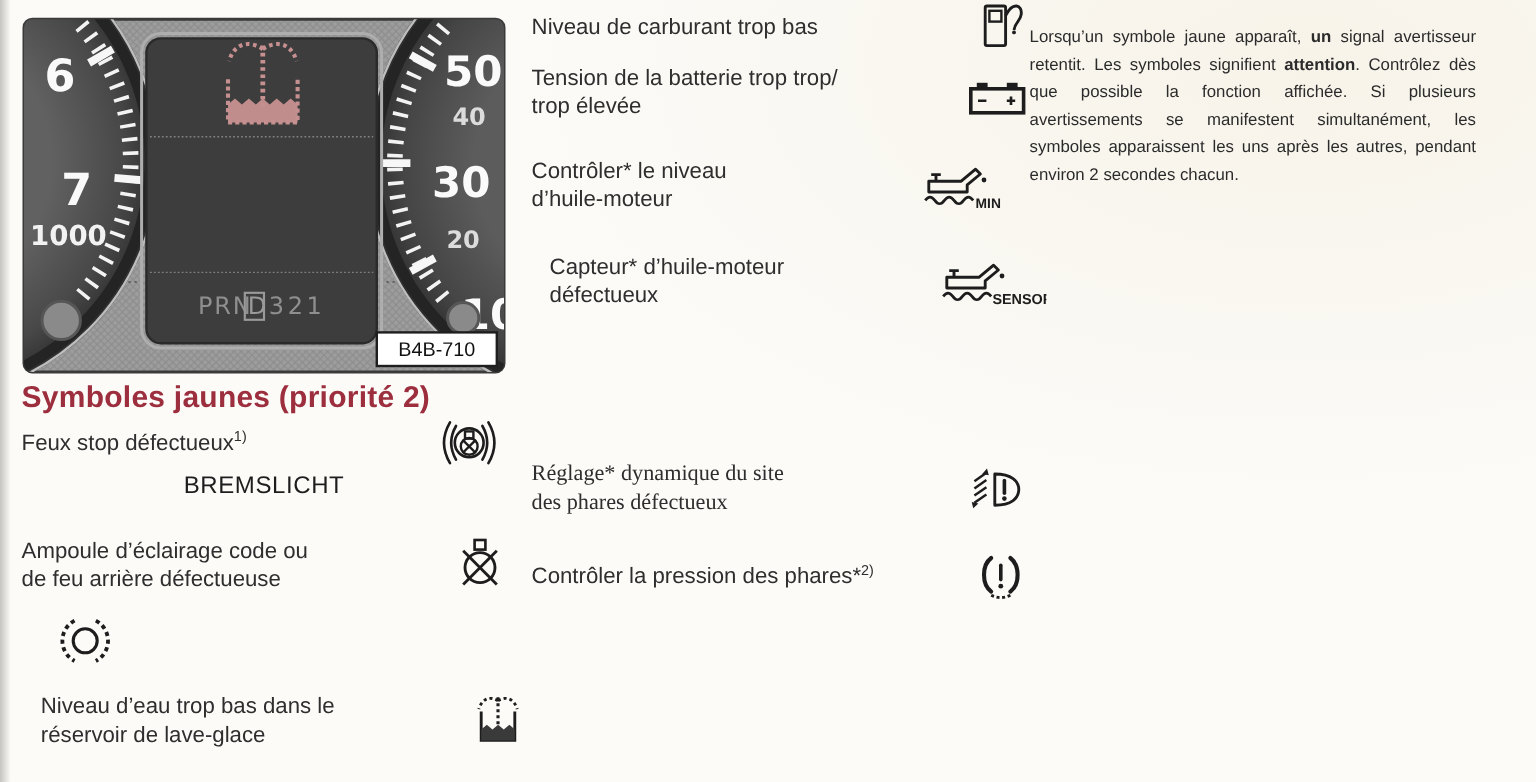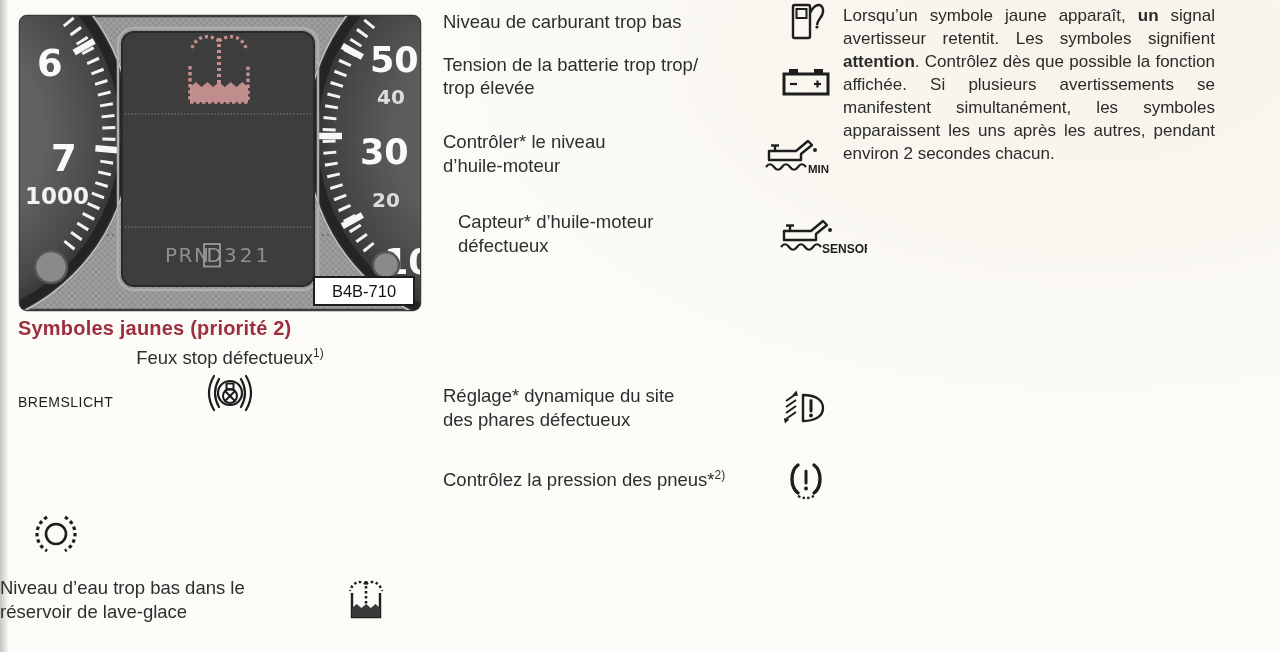--- a/index.html
+++ b/index.html
@@ -6,26 +6,26 @@
   body{font-family:"Liberation Sans", sans-serif; background:#e8e8e4;}
   .page{position:relative;width:1280px;height:652px;overflow:hidden;
         background:radial-gradient(ellipse at 85% 8%, #f7f3e9 0%, rgba(247,243,233,0) 45%), #fcfbf8;}
   .page::before{content:"";position:absolute;left:0;top:0;bottom:0;width:9px;
         background:linear-gradient(90deg, rgba(55,55,50,.28), rgba(55,55,50,0));}
   .abs{position:absolute;}
   .row{position:absolute;display:flex;align-items:center;}
   .row-text{flex:1;font-size:18.5px;line-height:23.5px;color:#2e2e2e;}
   .pre{white-space:pre-line;}
   sup.fn{font-size:12px;vertical-align:super;line-height:0;color:#2e2e2e;}
-  .row-icon{display:flex;justify-content:center;align-items:center;position:relative;}
+  .row-icon{display:flex;justify-content:flex-end;align-items:center;position:relative;}
   .icon-box-l{width:76px;}
   .icon-box-m{width:102px;}
-  .heading{font-size:20px;font-weight:bold;letter-spacing:.2px;margin:0;}
-  .caption{font-size:14px;color:#1d1d1d;text-align:left;letter-spacing:.5px;}
-  .para{font-size:17px;line-height:23px;color:#2b2b2b;text-align:justify;margin:0;}
+  .heading{font-size:25px;font-weight:bold;letter-spacing:.2px;margin:0;}
+  .caption{font-size:20px;color:#1d1d1d;text-align:center;letter-spacing:.5px;}
+  .para{font-size:14px;line-height:23px;color:#2b2b2b;text-align:justify;margin:15px;}
   .para b{font-weight:bold;}
   figure{margin:0;}
   svg text{font-family:"DejaVu Sans", sans-serif;}
   svg .lib{font-family:"Liberation Sans", sans-serif;}
   .icon-svg{display:block;}
   .icon-svg path,.icon-svg circle,.icon-svg rect,.icon-svg line,.icon-svg polyline{vector-effect:none;}
 </style>
 </head>
 <body>
 
@@ -114,51 +114,63 @@
         <g>
           <rect x="296" y="263" width="100" height="28" fill="#ffffff" stroke="#1e1e1e" stroke-width="2"></rect>
           <text class="lib" x="346" y="283" font-size="16.5" fill="#111" text-anchor="middle">B4B-710</text>
         </g>
       </g>
     </svg>
   </figure>
 
   <h2 class="abs heading" style="left:18px;top:317px;width:404px;color:#9c2e3e;">Symboles jaunes (priorité 2)</h2>
 
-  <div class="row" style="left:28px;top:346px;width:404px;flex-direction:column;">
+  <div class="row" style="left:18px;top:346px;width:404px;">
     <div class="row-text"><span class="pre">Feux stop défectueux</span><sup class="fn">1)</sup></div>
     <div class="row-icon icon-box-l">
       <svg class="icon-svg" width="62" height="46" viewBox="0 0 60 46" fill="none" stroke="#1d1d1d">
         <path d="M14,6 Q4,23 14,40" stroke-width="2.2" stroke-linecap="round"></path>
         <path d="M19,9 Q11,23 19,37" stroke-width="2.2" stroke-linecap="round"></path>
         <path d="M46,6 Q56,23 46,40" stroke-width="2.2" stroke-linecap="round"></path>
         <path d="M41,9 Q49,23 41,37" stroke-width="2.2" stroke-linecap="round"></path>
         <circle cx="30" cy="23" r="12" stroke-width="2.2"></circle>
         <rect x="26.5" y="13.5" width="7" height="6" stroke-width="2"></rect>
         <circle cx="30" cy="26" r="7" stroke-width="2"></circle>
         <line x1="24.5" y1="20.5" x2="35.5" y2="31.5" stroke-width="2"></line>
         <line x1="35.5" y1="20.5" x2="24.5" y2="31.5" stroke-width="2"></line>
       </svg>
     </div>
   </div>
 
   <div class="abs caption" style="left:18px;top:394px;width:404px;">BREMSLICHT</div>
 
+  <div class="row" style="left:18px;top:444px;width:404px;">
+    <div class="row-text pre">Ampoule d’éclairage code ou
+de feu arrière défectueuse</div>
+    <div class="row-icon icon-box-l">
+      <svg class="icon-svg" width="44" height="52" viewBox="0 0 44 52" fill="none" stroke="#1d1d1d">
+        <rect x="17.5" y="6" width="9" height="8" stroke-width="2.2"></rect>
+        <circle cx="22" cy="29" r="12.5" stroke-width="2.4"></circle>
+        <line x1="8" y1="15" x2="36" y2="43" stroke-width="2.4"></line>
+        <line x1="36" y1="15" x2="8" y2="43" stroke-width="2.4"></line>
+      </svg>
+    </div>
+  </div>
 
   <div class="row" style="left:18px;top:512px;width:404px;">
     <div class="row-icon icon-box-l">
       <svg class="icon-svg" width="46" height="44" viewBox="0 0 46 44" fill="none" stroke="#1d1d1d">
         <circle cx="23" cy="22" r="10" stroke-width="2.6"></circle>
         <path d="M14.1,5.2 A19,19 0 0 0 14.1,38.8" stroke-width="3.2" stroke-dasharray="3.5 3"></path>
         <path d="M31.9,5.2 A19,19 0 0 1 31.9,38.8" stroke-width="3.2" stroke-dasharray="3.5 3"></path>
       </svg>
     </div>
   </div>
 
-  <div class="row" style="left:0;top:576px;width:404px;gap:47px;">
+  <div class="row" style="left:34px;top:576px;width:404px;gap:47px;">
     <div class="row-text pre">Niveau d’eau trop bas dans le
 réservoir de lave-glace</div>
     <div class="row-icon icon-box-l">
       <svg class="icon-svg" width="46" height="46" viewBox="0 0 46 46" fill="none" stroke="#1d1d1d">
         <line x1="23" y1="4" x2="23" y2="28" stroke-width="2.6" stroke-dasharray="2.5 2.5"></line>
         <path d="M23,7 C15,2 9,7 7,14" stroke-width="2.4" stroke-dasharray="2.5 2.5"></path>
         <path d="M23,7 C31,2 37,7 39,14" stroke-width="2.4" stroke-dasharray="2.5 2.5"></path>
         <path d="M9,16 L9,40 L37,40 L37,16" stroke-width="2.4"></path>
         <path d="M9,31 l4.7,-4 4.7,4 4.7,-4 4.7,4 4.7,-4 4.5,4 V40 H9 Z" fill="#3a3a3a" stroke="none"></path>
       </svg>
@@ -216,40 +228,40 @@
         <line x1="15" y1="18" x2="15" y2="12.5" stroke-width="2.4"></line>
         <line x1="11" y1="12.5" x2="19" y2="12.5" stroke-width="2.4"></line>
         <circle cx="55" cy="17" r="2" fill="#1d1d1d" stroke="none"></circle>
         <path d="M6,34 q4,-5.5 8,0 q4,5.5 8,0 q4,-5.5 8,0 q4,5.5 8,0 q4,-5.5 8,0" stroke-width="2.2"></path>
         <text class="lib" x="47" y="40" font-size="12" font-weight="bold" fill="#1d1d1d" stroke="none">SENSOR</text>
       </svg>
     </div>
   </div>
 
 
-  <div class="row" style="left:443px;top:384px;width:414px;">
+  <div class="row" style="left:443px;top:384px;width:414px;font-family:Liberation Serif, serif;">
     <div class="row-text pre">Réglage* dynamique du site
 des phares défectueux</div>
     <div class="row-icon icon-box-m">
       <svg class="icon-svg" width="50" height="44" viewBox="0 0 50 44" fill="none" stroke="#1d1d1d">
         <path d="M22,9 C36,9 42,15 42,22 C42,29 36,35 22,35 Z" stroke-width="2.4" stroke-linejoin="round"></path>
         <line x1="30" y1="14.5" x2="30" y2="25" stroke-width="3" stroke-linecap="round"></line>
         <circle cx="30" cy="29.5" r="1.9" fill="#1d1d1d" stroke="none"></circle>
         <line x1="5" y1="15" x2="15" y2="8" stroke-width="2"></line>
         <line x1="5" y1="21" x2="15" y2="14" stroke-width="2"></line>
         <line x1="5" y1="27" x2="15" y2="20" stroke-width="2"></line>
         <line x1="5" y1="33" x2="15" y2="26" stroke-width="2"></line>
         <polygon points="15.5,4.5 17,10 11.5,9" fill="#1d1d1d" stroke="none"></polygon>
         <polygon points="4,37.5 2.8,32.3 8.3,33.5" fill="#1d1d1d" stroke="none"></polygon>
       </svg>
     </div>
   </div>
 
   <div class="row" style="left:443px;top:458px;width:414px;">
-    <div class="row-text"><span>Contrôlez la pression des pneus*</span><sup class="fn">2)</sup></div>
+    <div class="row-text"><span>Contrôler la pression des phares*</span><sup class="fn">2)</sup></div>
     <div class="row-icon icon-box-m">
       <svg class="icon-svg" width="46" height="44" viewBox="0 0 46 44" fill="none" stroke="#1d1d1d">
         <path d="M15,7 C7,13 7,29 15,35" stroke-width="3.4" stroke-linecap="round"></path>
         <path d="M31,7 C39,13 39,29 31,35" stroke-width="3.4" stroke-linecap="round"></path>
         <path d="M15,38 Q23,42 31,38" stroke-width="2.4" stroke-dasharray="2.5 2.2"></path>
         <line x1="23" y1="13" x2="23" y2="25" stroke-width="3" stroke-linecap="round"></line>
         <circle cx="23" cy="30.5" r="2" fill="#1d1d1d" stroke="none"></circle>
       </svg>
     </div>
   </div>

